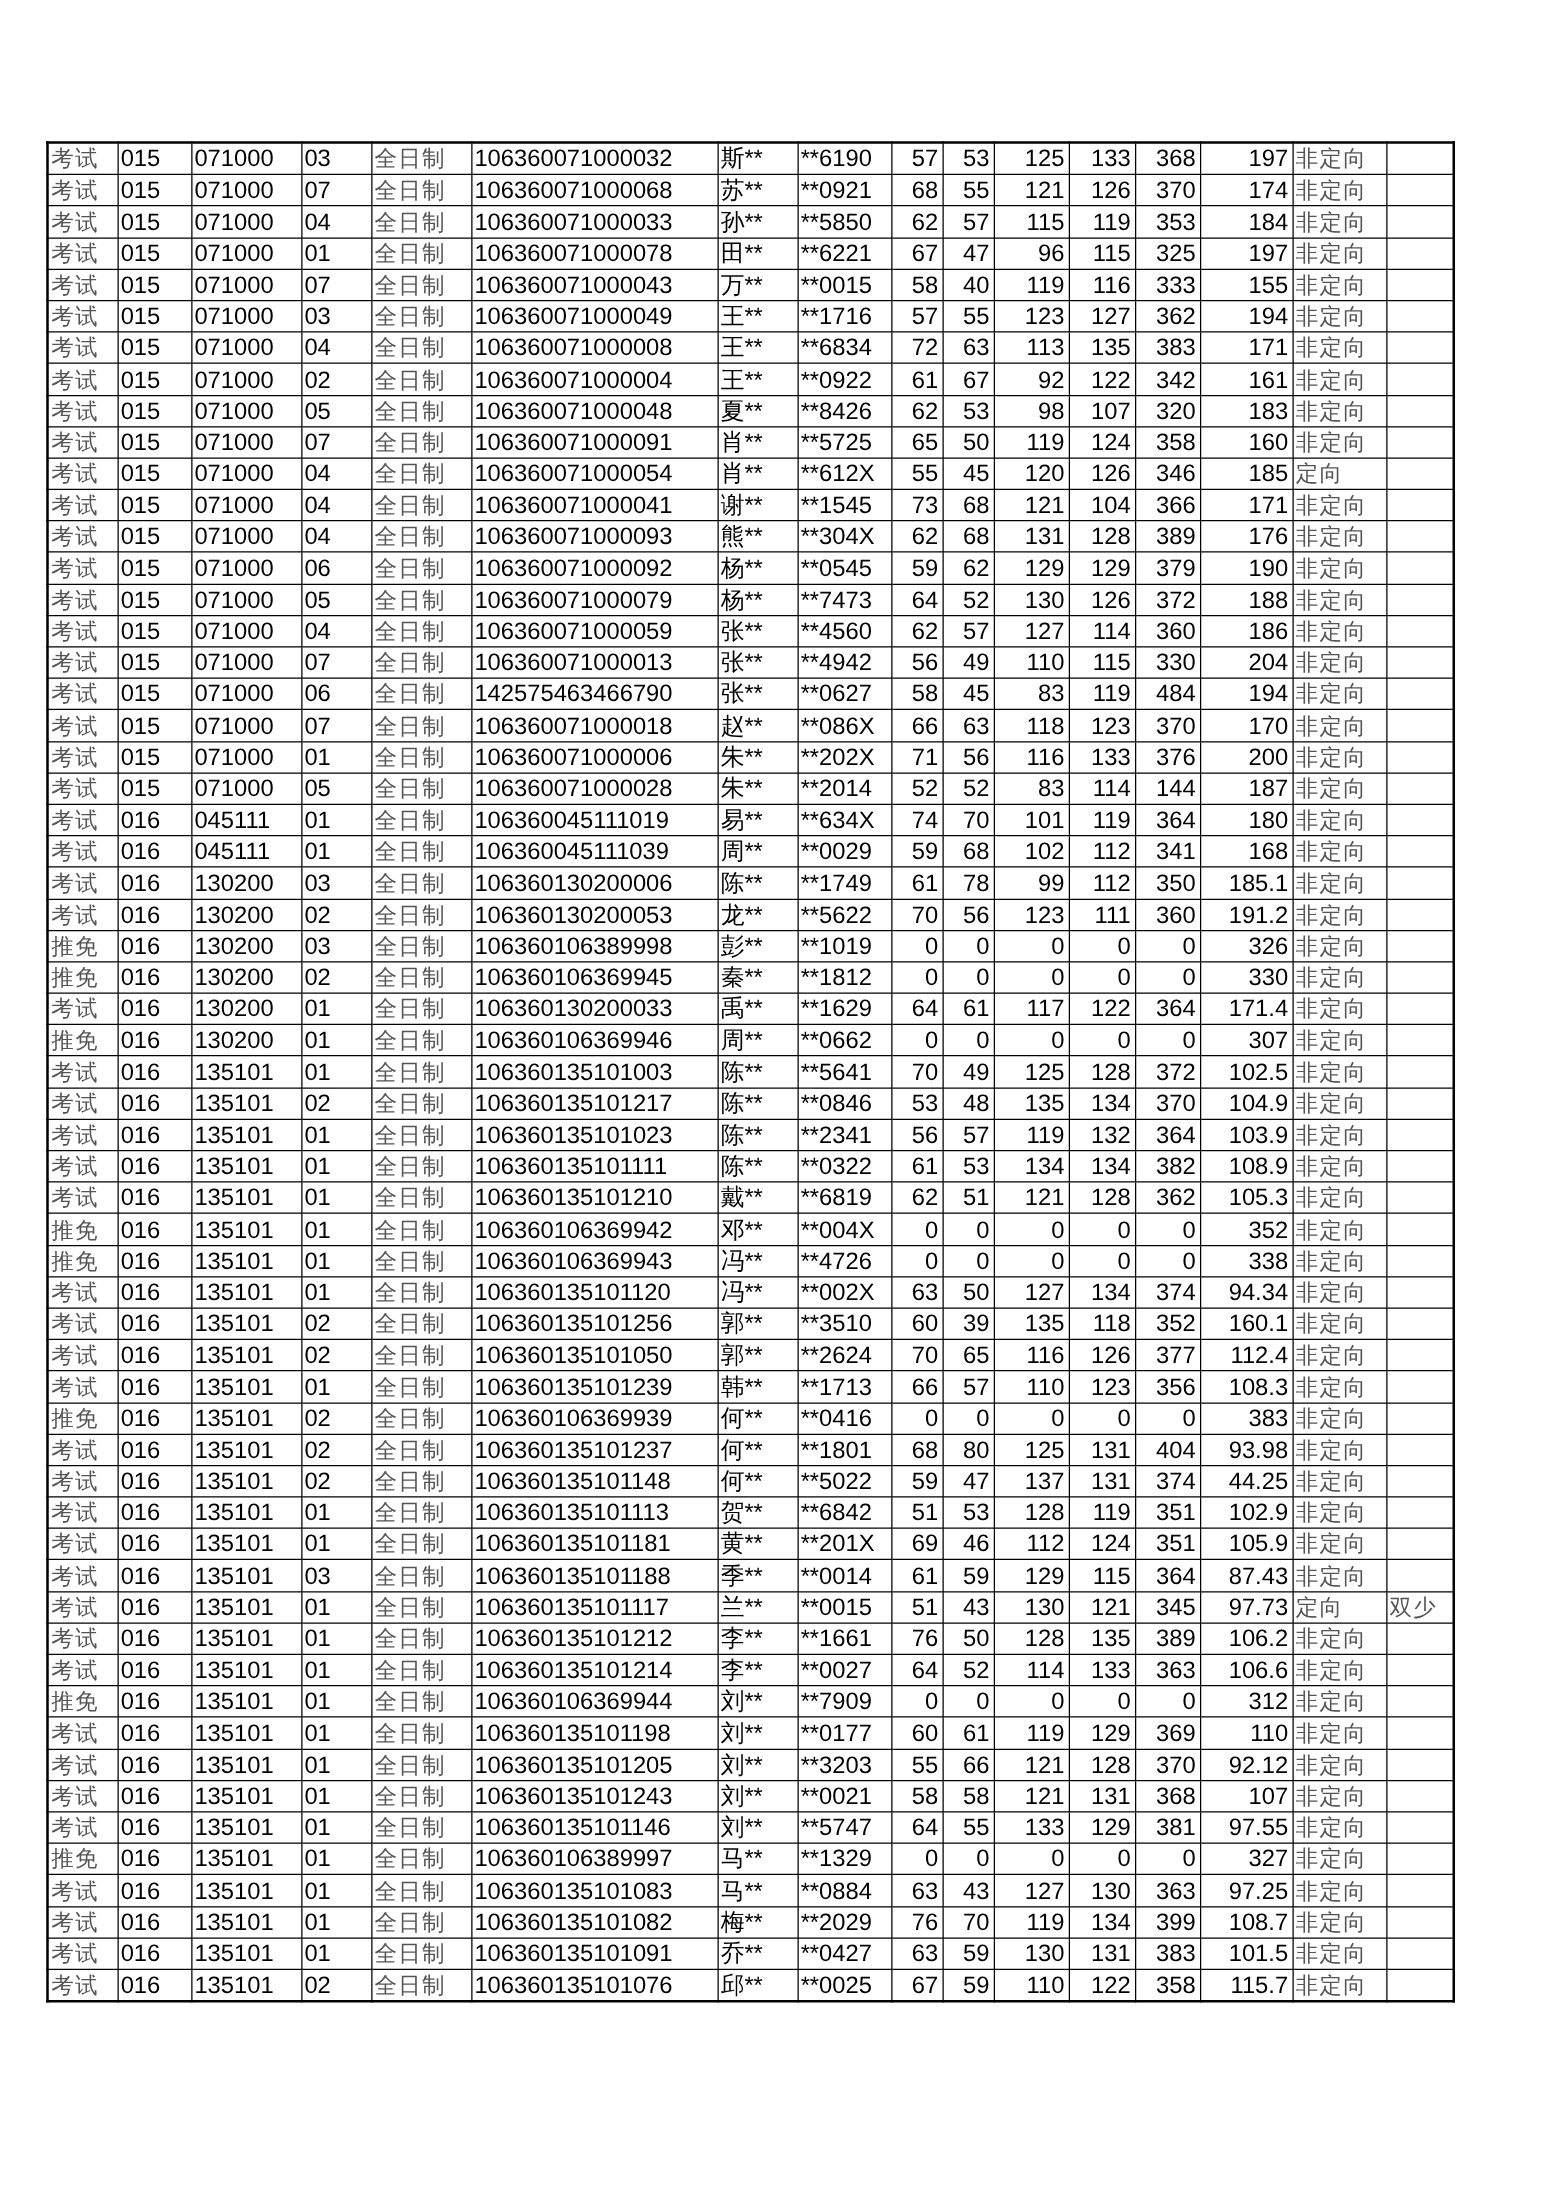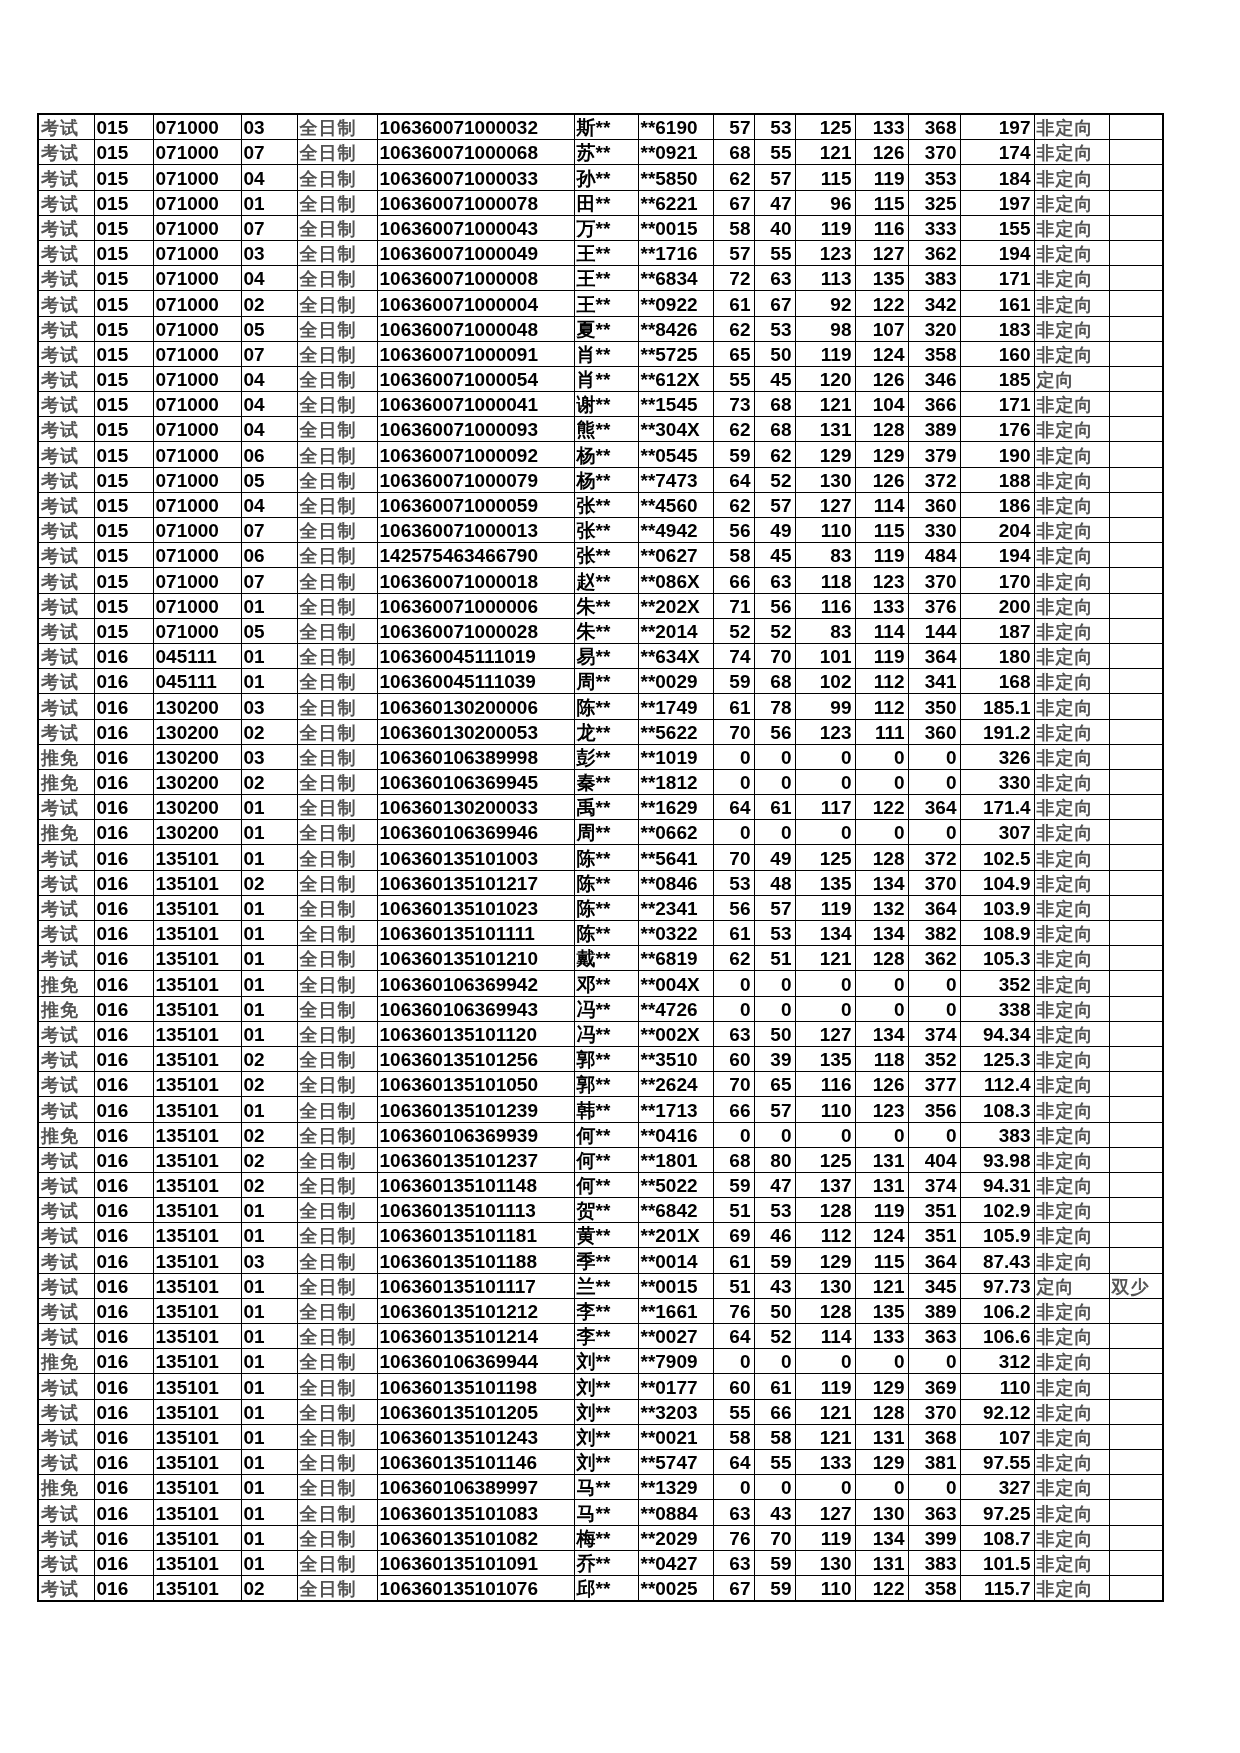--- a/index.html
+++ b/index.html
@@ -1,21 +1,20 @@
 <!DOCTYPE html>
 <html><head>
 <meta charset="utf-8">
 <style>
   html, body { margin: 0; padding: 0; background: #ffffff; }
   body { width: 1240px; height: 1753px; position: relative; overflow: hidden; }
   .sheet {
     position: absolute; left: 37px; top: 113px;
     border-collapse: collapse; table-layout: fixed;
     border: 2px solid #000;
-    font-weight: bold;
   }
   .sheet td {
     border: 1.5px solid #000;
     height: 24.2px; padding: 0 2px;
     font-family: "Liberation Sans", "DejaVu Sans", sans-serif;
     font-size: 19px; line-height: 22px; color: #000;
     white-space: nowrap; overflow: hidden;
     vertical-align: bottom;
   }
   .sheet td.cjk {
@@ -720,21 +719,21 @@
         <td>02</td>
         <td class="cjk">全日制</td>
         <td>106360135101256</td>
         <td class="name">郭**</td>
         <td>**3510</td>
         <td class="num">60</td>
         <td class="num">39</td>
         <td class="num">135</td>
         <td class="num">118</td>
         <td class="num">352</td>
-        <td class="num">125.3</td>
+        <td class="num">160.1</td>
         <td class="cjk">非定向</td>
         <td class="cjk"></td>
       </tr>
       <tr>
         <td class="cjk">考试</td>
         <td>016</td>
         <td>135101</td>
         <td>02</td>
         <td class="cjk">全日制</td>
         <td>106360135101050</td>
@@ -810,21 +809,21 @@
         <td>02</td>
         <td class="cjk">全日制</td>
         <td>106360135101148</td>
         <td class="name">何**</td>
         <td>**5022</td>
         <td class="num">59</td>
         <td class="num">47</td>
         <td class="num">137</td>
         <td class="num">131</td>
         <td class="num">374</td>
-        <td class="num">94.31</td>
+        <td class="num">44.25</td>
         <td class="cjk">非定向</td>
         <td class="cjk"></td>
       </tr>
       <tr>
         <td class="cjk">考试</td>
         <td>016</td>
         <td>135101</td>
         <td>01</td>
         <td class="cjk">全日制</td>
         <td>106360135101113</td>

